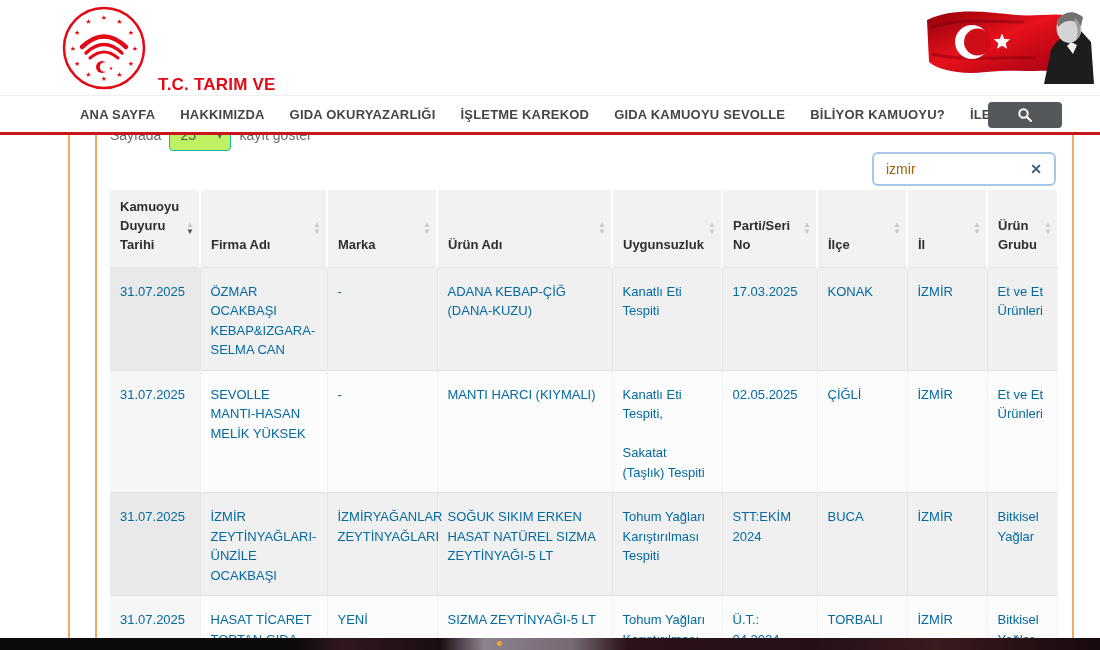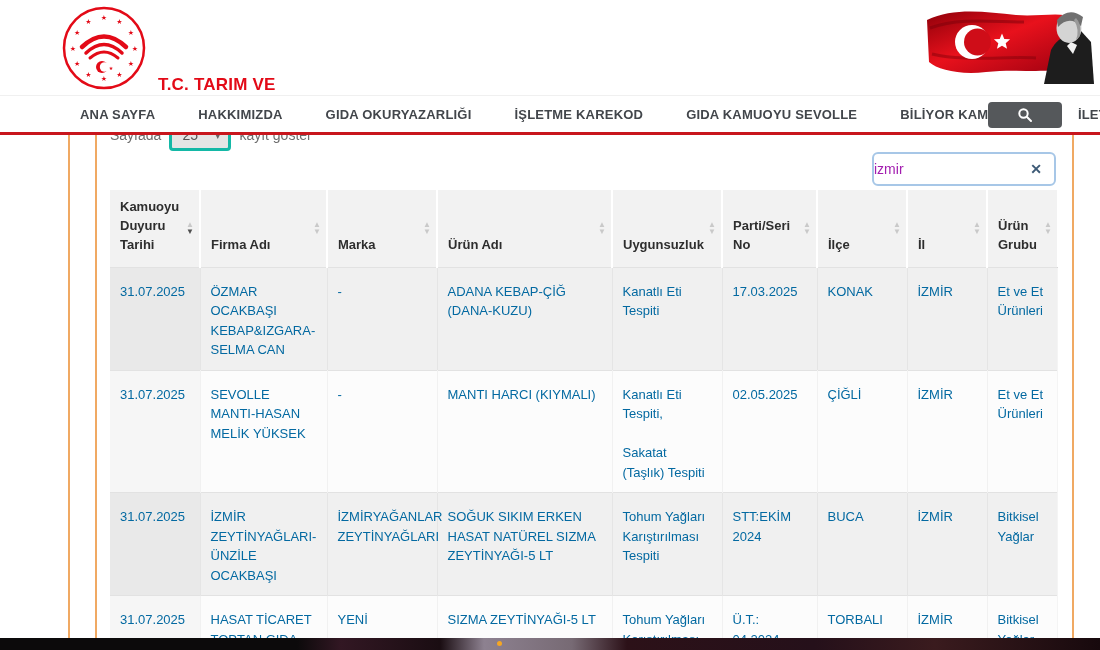--- a/index.html
+++ b/index.html
@@ -8,39 +8,39 @@
     background:#fff;font-family:"Liberation Sans",sans-serif;color:#333;
   }
   
   .site-header{position:absolute;top:0;left:0;width:1100px;height:95px;background:#fff;}
   .logo{position:absolute;left:62px;top:6px;width:84px;height:84px;}
   .ministry-title{position:absolute;left:158px;top:27px;color:#e30a17;font-weight:bold;
     font-size:17px;line-height:21px;letter-spacing:.2px;margin-top:47px;}
   .flag{position:absolute;left:924px;top:4px;width:172px;height:82px;}
   
   .nav{position:absolute;top:95px;left:0;width:1100px;height:38px;background:#fff;
-    border-top:1px solid #f0f0f0;display:flex;align-items:center;padding-left:80px;box-sizing:border-box;gap:43px;}
+    border-top:1px solid #f0f0f0;display:flex;align-items:center;padding-left:80px;box-sizing:border-box;gap:25px;}
   .nav a{font-size:13px;font-weight:bold;color:#42464b;text-decoration:none;letter-spacing:.2px;white-space:nowrap;}
   .nav-search-btn{position:absolute;left:988px;top:6px;width:74px;height:26px;background:#55585b;
     border:none;border-radius:4px;display:flex;align-items:center;justify-content:center;cursor:pointer;}
   
   .red-line{position:absolute;top:132px;left:0;width:1100px;height:3px;background:#c8161d;z-index:10;}
   
   .frame{position:absolute;top:135px;left:0;width:1100px;height:515px;overflow:hidden;background:#fff;border-radius:17px;}
   .v-line{position:absolute;top:0;bottom:0;width:2px;background:#f0a963;z-index:1;}
   .v1{left:68px;} .v2{left:95px;} .v3{left:1072px;}
   
   .page-size{position:absolute;left:110px;top:-16px;display:flex;align-items:center;gap:8px;
     font-size:14px;color:#6d6d6d;z-index:2;}
   .select-box{display:inline-flex;align-items:center;justify-content:space-between;width:62px;height:32px;
-    border:3px solid #14b8a6;border-radius:4px;padding:0 8px 0 10px;box-sizing:border-box;background:#e5e5e5;color:#555;}
+    border:1px solid #14b8a6;border-radius:4px;padding:0 8px 0 10px;box-sizing:border-box;background:#bef264;color:#555;}
   .select-box .caret{font-size:10px;color:#666;}
   .search-box{position:absolute;left:872px;top:17px;width:184px;height:34px;border:2px solid #a7c7e7;
     border-radius:6px;background:#fff;display:flex;align-items:center;box-sizing:border-box;z-index:2;}
-  .search-box .val{flex:1;font-size:14px;color:#a21caf;}
+  .search-box .val{flex:1;padding-left:12px;font-size:14px;color:#a16207;}
   .search-box .clear{padding:0 12px;color:#3d5a76;font-weight:bold;font-size:14px;cursor:pointer;}
   
   table.dt{position:absolute;left:110px;top:55px;width:947px;border-collapse:collapse;table-layout:fixed;z-index:2;background:#fff;}
   .dt th{position:relative;background:#f2f2f2;font-size:13px;font-weight:bold;color:#2e2e2e;
     text-align:left;vertical-align:bottom;padding:8px 20px 12px 10px;height:68px;box-sizing:border-box;
     border-left:2px solid #fff;line-height:1.45;cursor:pointer;}
   .dt th:first-child{border-left:none;}
   .sort{position:absolute;right:5px;top:50%;transform:translateY(-50%);text-align:center;}
   .sort i{display:block;font-style:normal;font-size:8px;line-height:7px;color:#c9c9c9;}
   th.sorted .sort .dn{color:#4f4f4f;}

